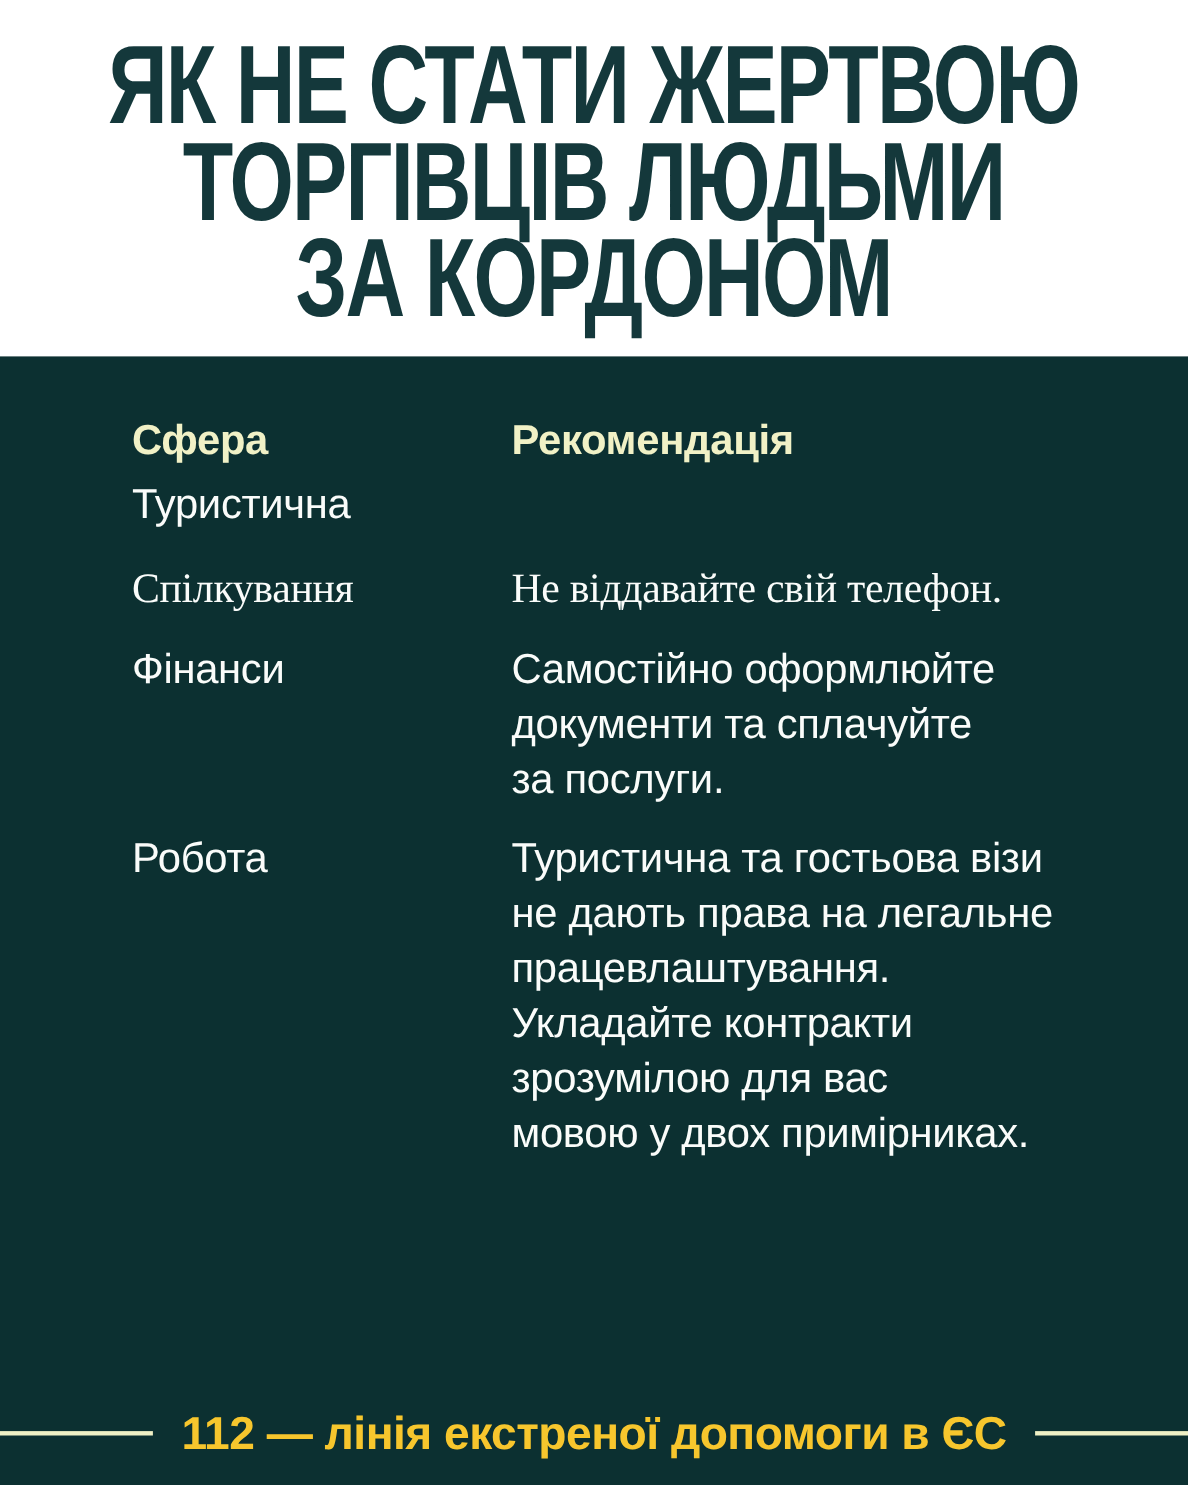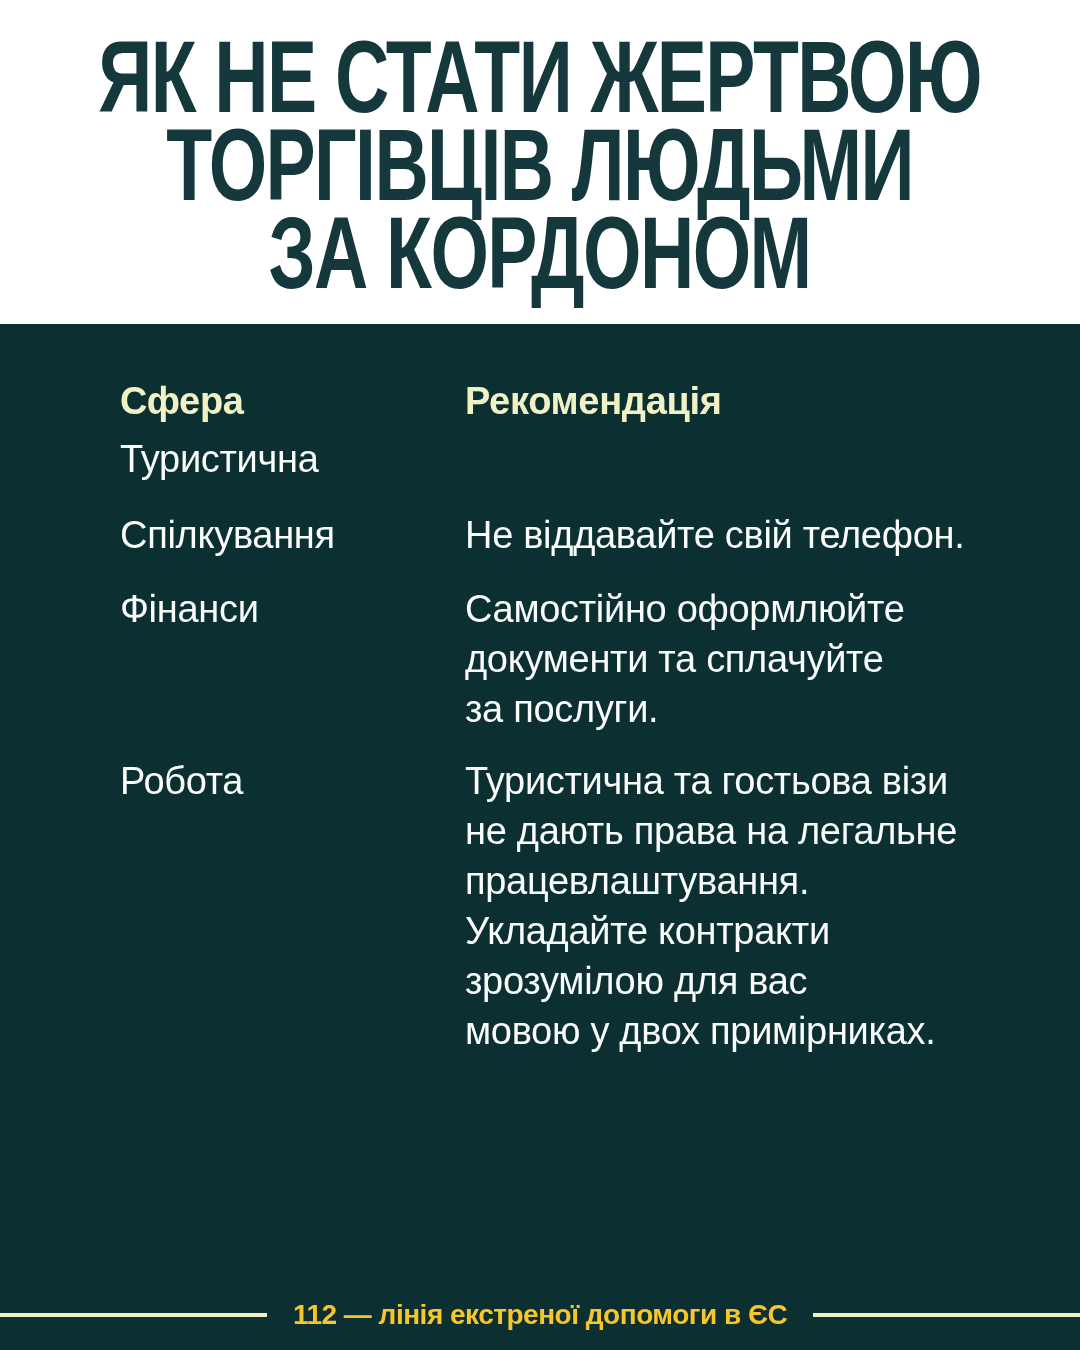--- a/index.html
+++ b/index.html
@@ -57,42 +57,42 @@
     letter-spacing: -0.3px;
   }
   .row.head {
     color: #F1F1C6;
     font-weight: bold;
     margin-bottom: 8px;
   }
   .cell.rec { white-space: pre-line; }
   .row.r1 { margin-bottom: 32px; }
   .row.r2 { margin-bottom: 26px; }
-  .row.r3 { margin-bottom: 24px; }
+  .row.r3 { margin-bottom: 24px; font-family: Liberation Serif, serif; }
   .row.r4 { margin-bottom: 22px; }
 
   
   .footer {
     position: absolute;
     left: 0;
     right: 0;
     top: 1281px;
     display: flex;
     align-items: center;
   }
   .rule {
     flex: 1 1 auto;
     height: 4px;
     background: #EFF0C5;
   }
   .footer-text {
-    margin: 12px 26px;
+    margin: 0 26px;
     color: #F7C62D;
     font-weight: bold;
-    font-size: 28px;
+    font-size: 42px;
     line-height: 44px;
     letter-spacing: -0.5px;
     white-space: nowrap;
   }
 </style>
 </head>
 <body>
 
 <div class="poster">
 

